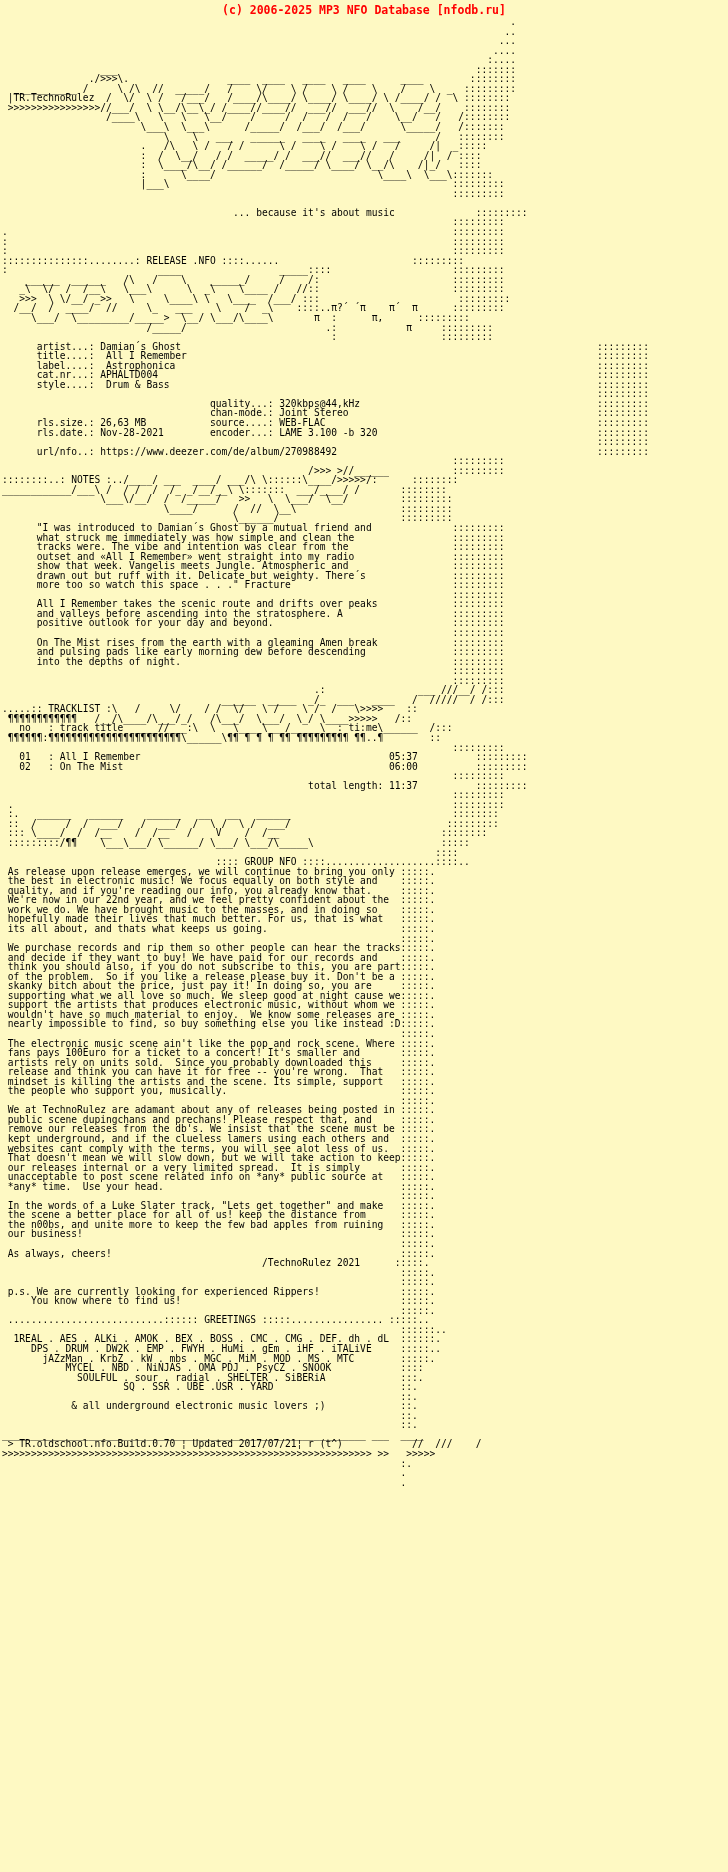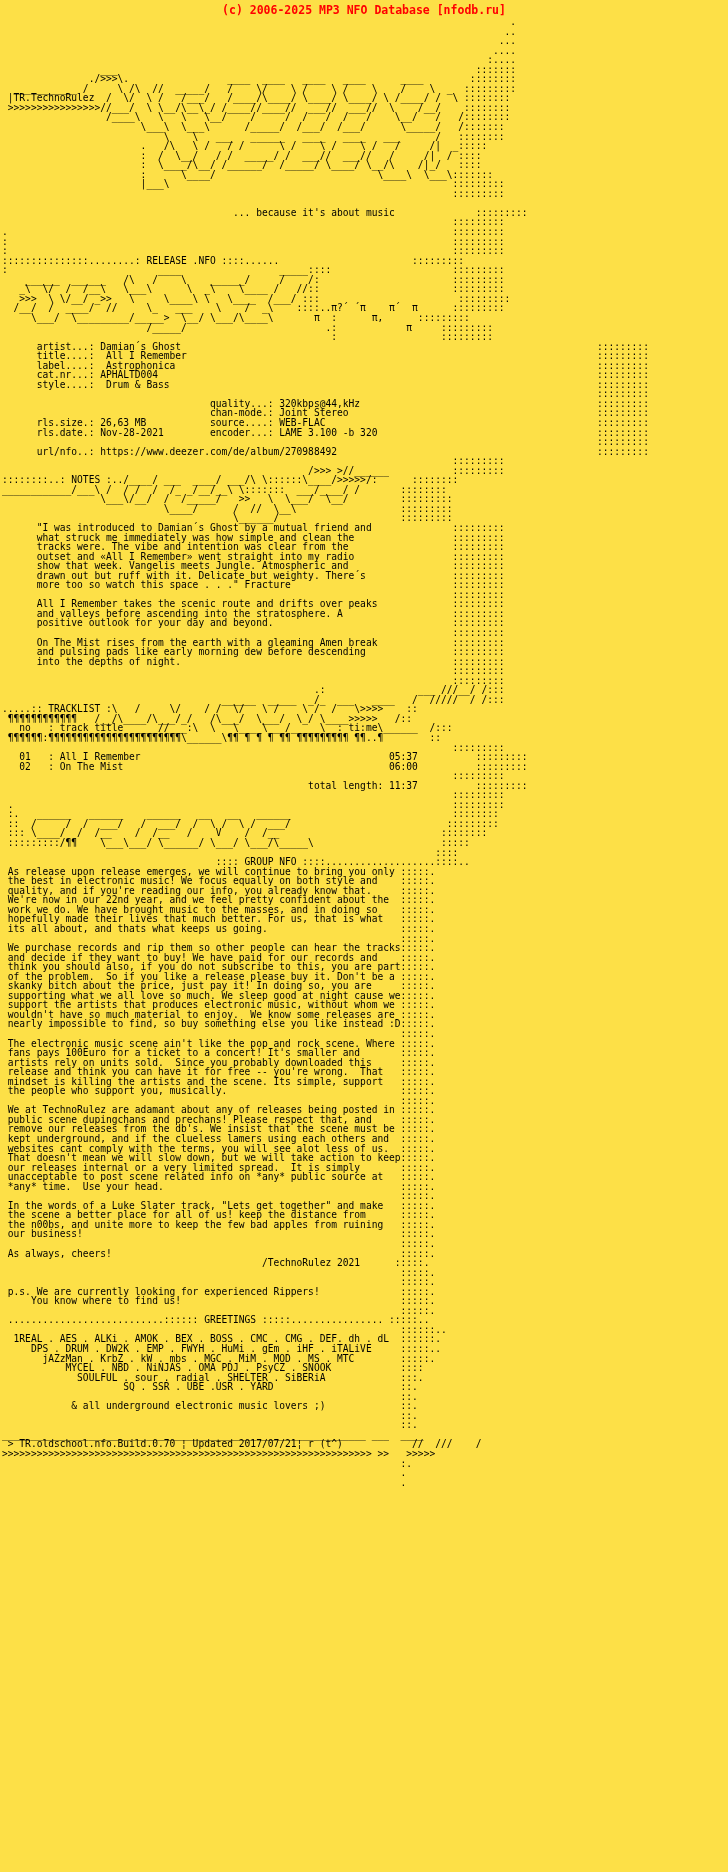--- a/index.html
+++ b/index.html
@@ -8,21 +8,21 @@
     background: #ffffff;
   }
   body {
     width: 728px;
     font-family: "DejaVu Sans Mono", "Liberation Mono", monospace;
   }
   #nfo-root {
     width: 728px;
     min-height: 1872px;
     position: relative;
-    background: #fde047;
+    background: #fef9c3;
   }
   .copyright-bar {
     color: #ff0000;
     font-family: "DejaVu Sans Mono", "Liberation Mono", monospace;
     font-size: 11.5px;
     line-height: 14px;
     text-align: center;
     padding-top: 3px;
     white-space: pre;
     font-weight: bold;

